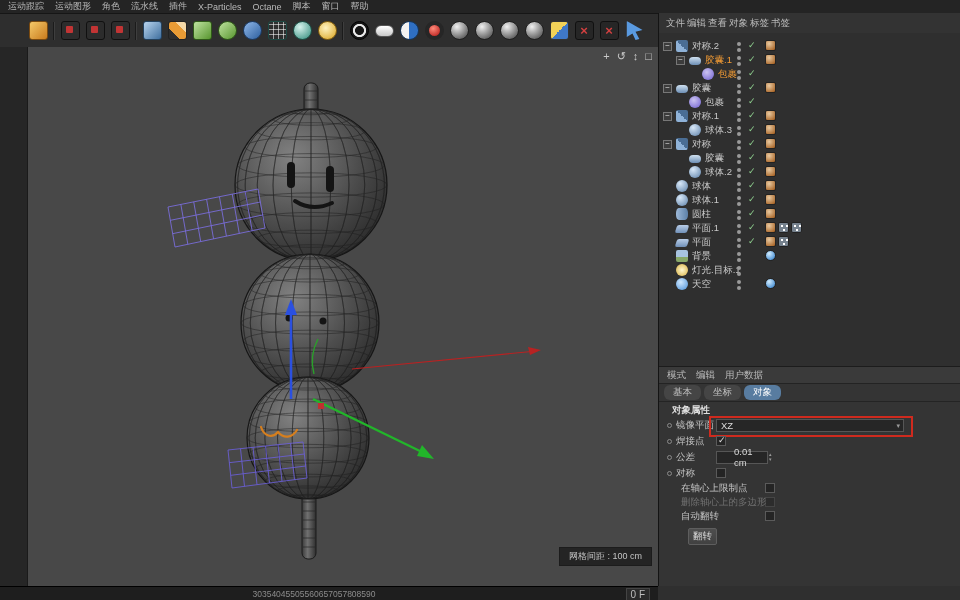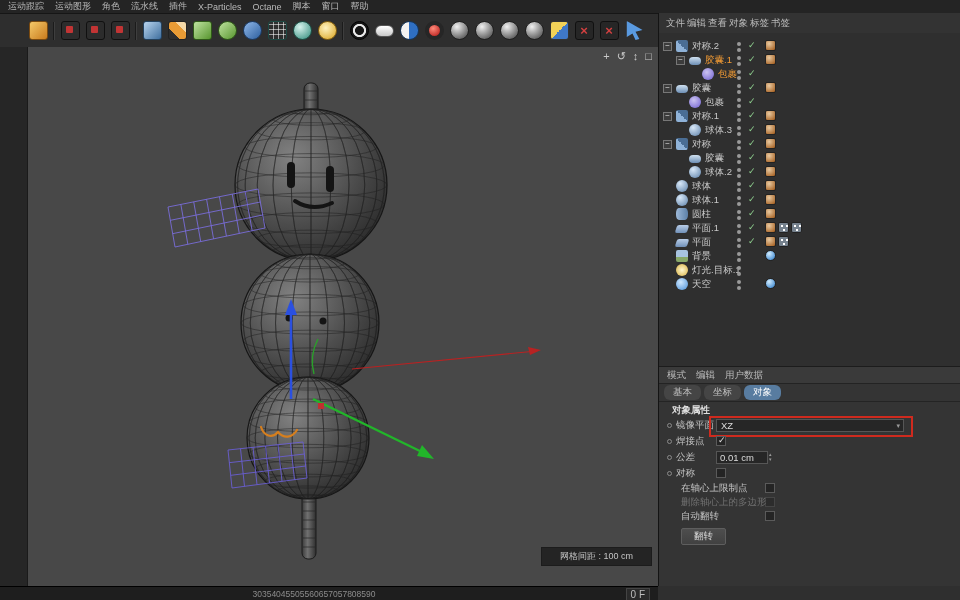--- a/index.html
+++ b/index.html
@@ -37,21 +37,21 @@
   .k-snap{background:linear-gradient(135deg,#f2d258 50%,#3f78c8 50%);border:1px solid #333;}
   .k-xp{background:#262626;border:1px solid #101010;color:#d34040;font-weight:bold;font-size:13px;
         display:flex;align-items:center;justify-content:center;}
   .k-arrow{background:#5a9ae0;clip-path:polygon(12% 0,95% 48%,58% 56%,78% 95%,58% 100%,42% 66%,12% 84%);border:none;}
   
   .viewport{position:absolute;left:0;top:47px;width:658px;height:539px;background:#484848;overflow:hidden;}
   .left-strip{position:absolute;left:0;top:0;width:27px;height:539px;background:#262626;border-right:1px solid #1a1a1a;}
   .vp-controls{position:absolute;top:4px;right:6px;display:flex;gap:7px;color:#c9c9c9;font-size:11px;line-height:11px;}
   .vp-controls span{cursor:pointer;}
   .grid-label{position:absolute;right:6px;bottom:20px;background:rgba(30,30,30,.85);color:#c4c4c4;font-size:9px;
-              padding:2px 18px;border:1px solid #1c1c1c;}
+              padding:2px 9px;border:1px solid #1c1c1c;}
   
   .right-panel{position:absolute;left:658px;top:13px;width:302px;height:587px;background:#2f2f2f;border-left:1px solid #141414;box-sizing:border-box;}
   .om-menu{position:absolute;left:0;top:0;right:0;height:20px;background:#333;border-bottom:1px solid #222;
            display:flex;align-items:center;gap:2px;padding-left:7px;font-size:9.5px;color:#bdbdbd;}
   .om-tree{position:absolute;left:0;top:20px;right:0;height:333px;background:#2f2f2f;padding-top:6px;box-sizing:border-box;overflow:hidden;}
   .om-row{position:relative;height:14px;display:flex;align-items:center;font-size:9.5px;color:#c9c9c9;}
   .om-row .indent{flex:none;}
   .expander{flex:none;width:9px;height:9px;margin-right:2px;background:#3c3c3c;border:1px solid #777;box-sizing:border-box;
             color:#ddd;font-size:8px;line-height:6px;text-align:center;}
   .expander.hidden{visibility:hidden;}
@@ -89,30 +89,30 @@
   .am-row{position:relative;height:16px;display:flex;align-items:center;padding-left:8px;}
   .adot{flex:none;width:5px;height:5px;border:1px solid #8a8a8a;border-radius:50%;margin-right:4px;box-sizing:border-box;}
   .p-label{flex:none;width:40px;white-space:nowrap;overflow:hidden;}
   .combo{position:relative;width:188px;height:13px;background:#262626;border:1px solid #565656;display:flex;align-items:center;
          padding:0 4px;color:#dcdcdc;box-sizing:border-box;cursor:pointer;}
   .combo .carr{position:absolute;right:3px;top:0;font-size:7px;color:#9a9a9a;line-height:12px;}
   .cbx{width:10px;height:10px;background:#242424;border:1px solid #5a5a5a;box-sizing:border-box;position:relative;cursor:pointer;}
   .cbx.checked::after{content:"\2713";position:absolute;left:1px;top:-2px;font-size:9px;color:#e0e0e0;}
   .cbx.disabled{opacity:.45;}
   .numfield{width:52px;height:13px;background:#262626;border:1px solid #565656;display:flex;align-items:center;
-            padding:0 3px;color:#dcdcdc;box-sizing:border-box;}
+            padding:0 17px;color:#dcdcdc;box-sizing:border-box;}
   .steppers{display:flex;flex-direction:column;margin-left:1px;font-size:5px;line-height:5px;color:#9a9a9a;}
   .group-header{height:14px;display:flex;align-items:center;gap:4px;padding-left:7px;margin-top:3px;
                 background:linear-gradient(#3f3f3f,#383838);border-top:1px solid #454545;border-bottom:1px solid #2a2a2a;color:#d8d8d8;}
   .group-header .tri{font-size:7px;color:#aaa;}
   .mod-row{height:14px;display:flex;align-items:center;padding-left:22px;}
   .mod-row .m-label{width:84px;white-space:nowrap;}
   .mod-row.disabled .m-label{color:#707070;}
   .flip-row{height:20px;display:flex;align-items:center;padding-left:22px;margin-top:3px;}
-  .flip-btn{padding:1px 12px;background:linear-gradient(#4e4e4e,#414141);border:1px solid #5e5e5e;border-radius:2px;color:#dcdcdc;cursor:pointer;}
+  .flip-btn{padding:1px 4px;background:linear-gradient(#4e4e4e,#414141);border:1px solid #5e5e5e;border-radius:2px;color:#dcdcdc;cursor:pointer;margin-left:7px;}
   .red-annotation{position:absolute;left:50px;top:-1px;width:200px;height:17px;border:2px solid #cf2a1e;pointer-events:none;}
   
   .timeline{position:absolute;left:0;top:586px;width:658px;height:14px;background:#1e1e1e;border-top:1px solid #000;}
   .ticks{position:absolute;left:40px;right:70px;top:0;height:14px;display:flex;justify-content:center;align-items:center;
          font-size:8.5px;color:#8c8c8c;}
   .frame-label{position:absolute;right:8px;top:1px;font-size:10px;color:#bdbdbd;background:#2a2a2a;border:1px solid #444;padding:0 4px;}
   .tl-fill{position:absolute;left:658px;top:586px;right:0;height:14px;background:#2f2f2f;}
 </style>
 </head>
 <body>

